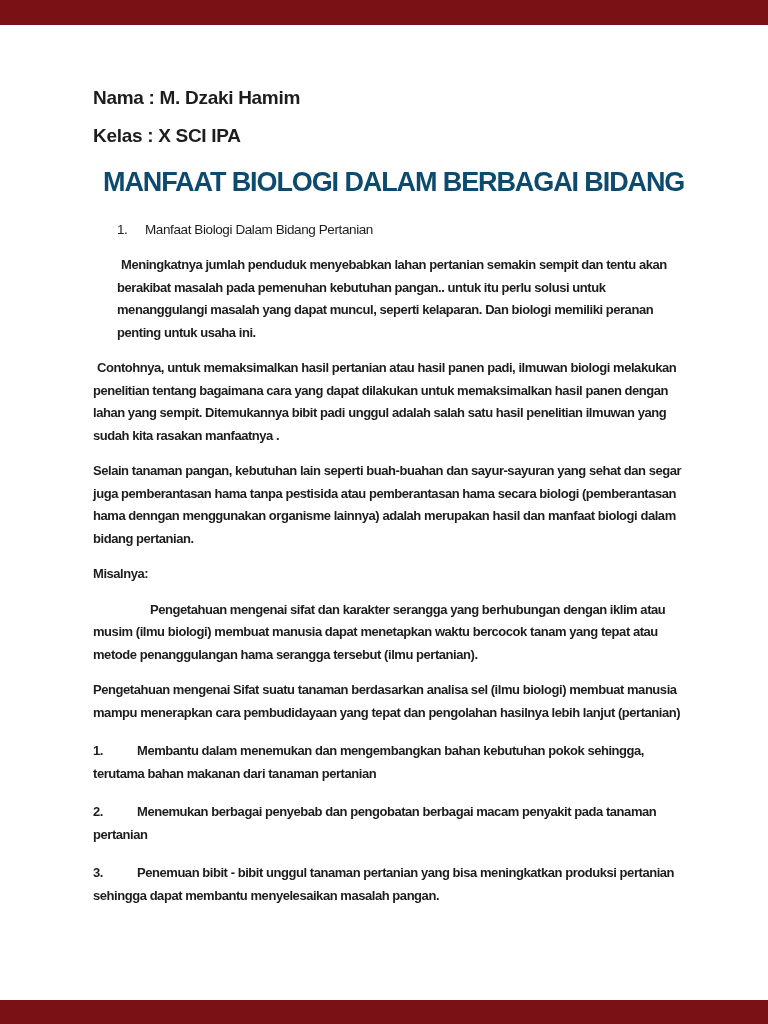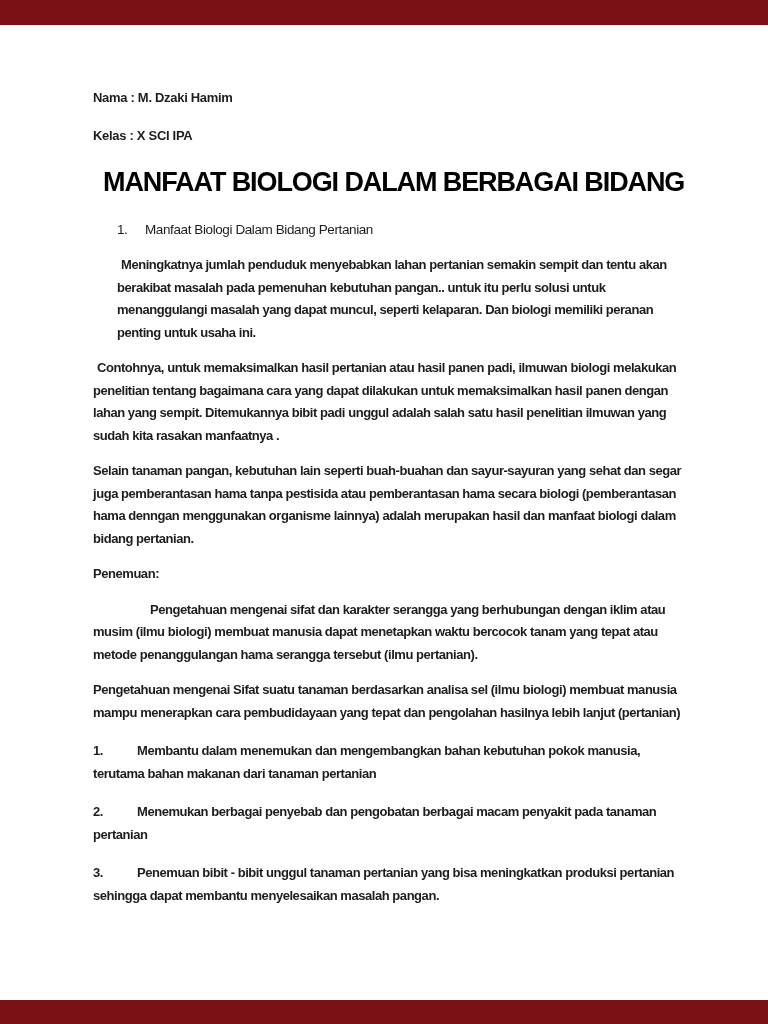--- a/index.html
+++ b/index.html
@@ -20,35 +20,35 @@
   }
   .bar.top { top: 0; height: 25px; }
   .bar.bottom { bottom: 0; height: 24px; }
   .content {
     position: absolute;
     left: 93px;
     right: 84px;
     top: 0;
   }
   .hline {
-    font-size: 13px;
+    font-size: 19px;
     font-weight: 700;
     line-height: 14px;
     letter-spacing: -0.3px;
     margin: 0 0 24px 0;
   }
   .hline.first { margin-top: 91px; }
   .doc-title {
     font-size: 27px;
     font-weight: 700;
     line-height: 31px;
     letter-spacing: -1.1px;
     white-space: nowrap;
     margin: 23px 0 0 10px;
-    color: #000000;
+    color: #0c4a6e;
   }
   .section-heading {
     margin: 24px 0 0 24px;
     font-size: 13.5px;
     font-weight: 400;
     letter-spacing: -0.4px;
     line-height: 16px;
   }
   .section-heading .num {
     display: inline-block;
@@ -84,28 +84,28 @@
     <h1 class="doc-title">MANFAAT BIOLOGI DALAM BERBAGAI BIDANG</h1>
 
     <div class="section-heading">
       <span class="num">1.</span><span>Manfaat Biologi Dalam Bidang Pertanian</span>
     </div>
 
     <p class="body first-para indent-sm">Meningkatnya jumlah penduduk menyebabkan lahan pertanian semakin sempit dan tentu akan berakibat masalah pada pemenuhan kebutuhan pangan.. untuk itu perlu solusi untuk menanggulangi masalah yang dapat muncul, seperti kelaparan. Dan biologi memiliki peranan penting untuk usaha ini.</p>
     <p class="body indent-sm">Contohnya, untuk memaksimalkan hasil pertanian atau hasil panen padi, ilmuwan biologi melakukan penelitian tentang bagaimana cara yang dapat dilakukan untuk memaksimalkan hasil panen dengan lahan yang sempit. Ditemukannya bibit padi unggul adalah salah satu hasil penelitian ilmuwan yang sudah kita rasakan manfaatnya .</p>
     <p class="body">Selain tanaman pangan, kebutuhan lain seperti buah-buahan dan sayur-sayuran yang sehat dan segar juga pemberantasan hama tanpa pestisida atau pemberantasan hama secara biologi (pemberantasan hama denngan menggunakan organisme lainnya) adalah merupakan hasil dan manfaat biologi dalam bidang pertanian.</p>
 
-    <p class="body">Penemuan:</p>
+    <p class="body">Misalnya:</p>
 
     <p class="body indent-lg">Pengetahuan mengenai sifat dan karakter serangga yang berhubungan dengan iklim atau musim (ilmu biologi) membuat manusia dapat menetapkan waktu bercocok tanam yang tepat atau metode penanggulangan hama serangga tersebut (ilmu pertanian).</p>
     <p class="body">Pengetahuan mengenai Sifat suatu tanaman berdasarkan analisa sel (ilmu biologi) membuat manusia mampu menerapkan cara pembudidayaan yang tepat dan pengolahan hasilnya lebih lanjut (pertanian)</p>
 
 
     <p class="body list-item">
-      <span class="lnum">1.</span><span>Membantu dalam menemukan dan mengembangkan bahan kebutuhan pokok manusia, terutama bahan makanan dari tanaman pertanian</span>
+      <span class="lnum">1.</span><span>Membantu dalam menemukan dan mengembangkan bahan kebutuhan pokok sehingga, terutama bahan makanan dari tanaman pertanian</span>
     </p>
     <p class="body list-item">
       <span class="lnum">2.</span><span>Menemukan berbagai penyebab dan pengobatan berbagai macam penyakit pada tanaman pertanian</span>
     </p>
     <p class="body list-item">
       <span class="lnum">3.</span><span>Penemuan bibit - bibit unggul tanaman pertanian yang bisa meningkatkan produksi pertanian sehingga dapat membantu menyelesaikan masalah pangan.</span>
     </p>
   </div>
 
   <div class="bar bottom"></div>

